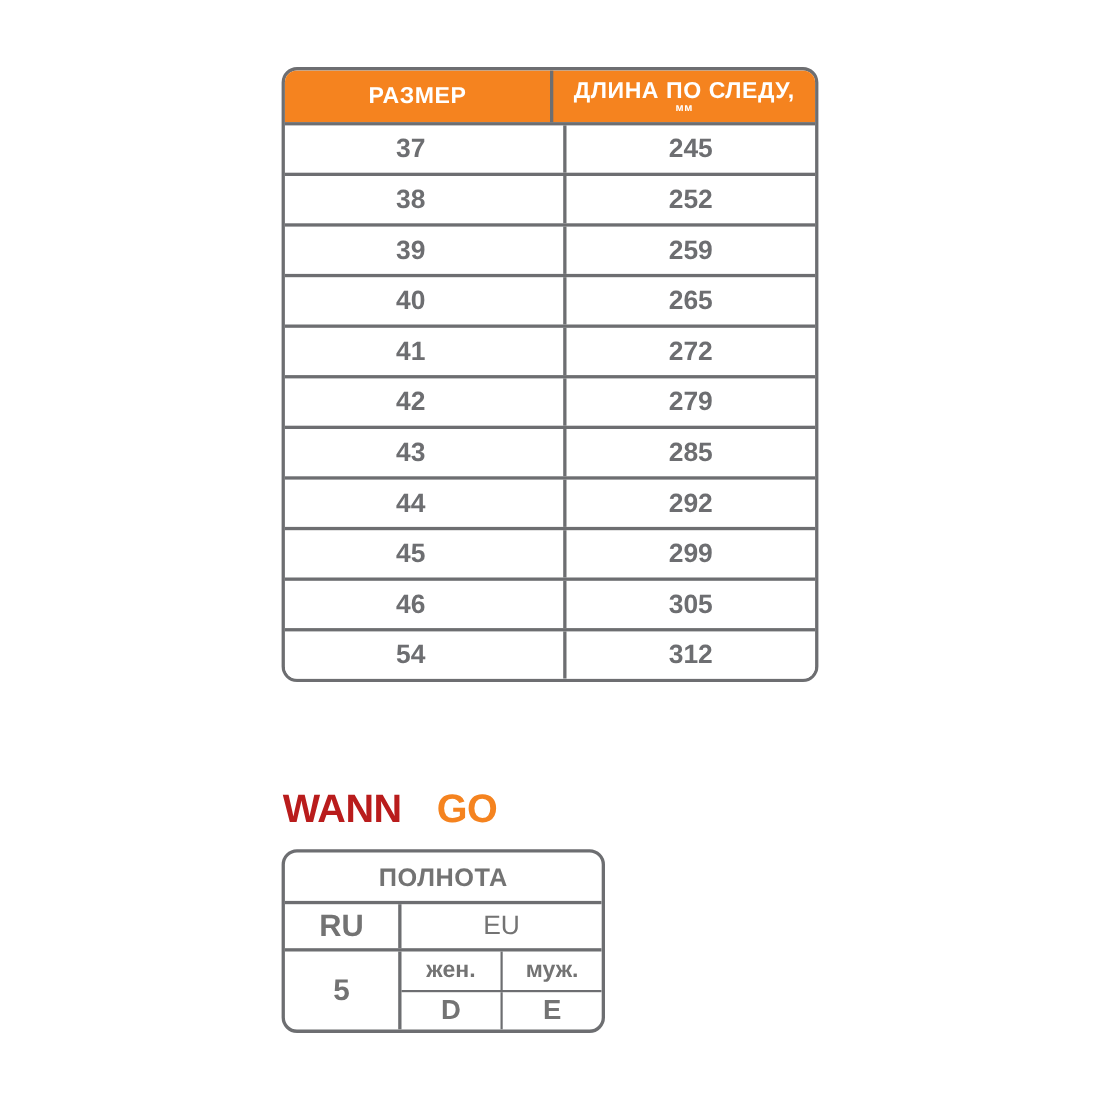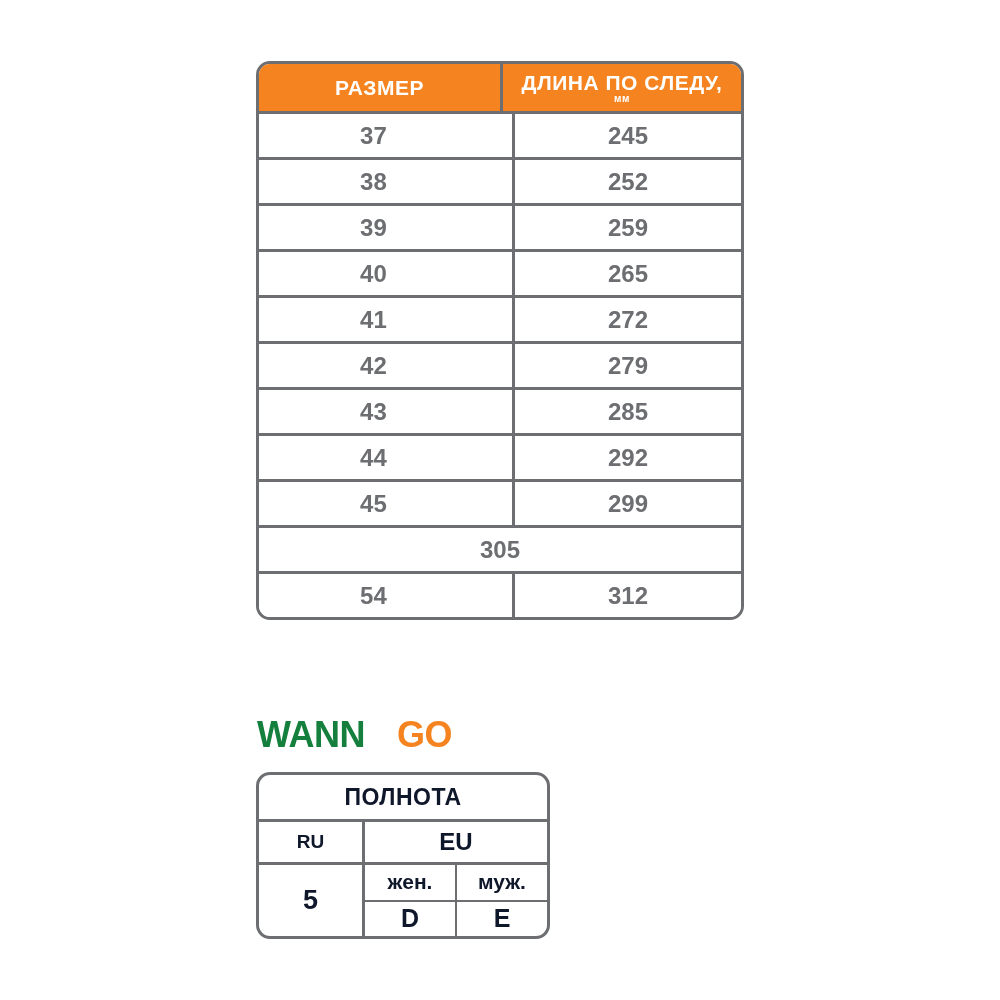--- a/index.html
+++ b/index.html
@@ -66,64 +66,64 @@
 
   
   .logo {
     position: absolute;
     left: 257px; top: 714px;
     font-size: 36px;
     font-weight: bold;
     letter-spacing: -0.5px;
     white-space: nowrap;
   }
-  .logo .part1 { color: #15803d; }
+  .logo .part1 { color: #b91c1c; }
   .logo .part2 { color: #f5831f; padding-left: 32px; }
 
   
   .full-table {
     position: absolute;
     left: 256px; top: 772px;
     width: 294px;
     border: 3px solid #6d6e71;
     border-radius: 14px;
     overflow: hidden;
     background: #ffffff;
-    color: #0f172a;
+    color: #737373;
   }
   .ft-title {
     height: 44px;
     display: flex;
     align-items: center;
     justify-content: center;
     font-size: 23px;
     font-weight: bold;
     letter-spacing: 0.5px;
   }
   .ft-row2 {
     display: flex;
     height: 43px;
     border-top: 3px solid #6d6e71;
   }
   .ft-row2 .ru-cell {
     width: 106px;
     display: flex;
     align-items: center;
     justify-content: center;
-    font-size: 19px;
+    font-size: 28px;
     font-weight: bold;
     border-right: 3px solid #6d6e71;
   }
   .ft-row2 .eu-cell {
     flex: 1;
     display: flex;
     align-items: center;
     justify-content: center;
     font-size: 24px;
-    font-weight: bold;
+    font-weight: normal;
   }
   .ft-row3 {
     display: flex;
     border-top: 3px solid #6d6e71;
     height: 74px;
   }
   .ft-row3 .value-cell {
     width: 106px;
     display: flex;
     align-items: center;
@@ -192,20 +192,21 @@
     </div>
     <div class="st-row">
       <div class="cell">44</div>
       <div class="cell">292</div>
     </div>
     <div class="st-row">
       <div class="cell">45</div>
       <div class="cell">299</div>
     </div>
     <div class="st-row">
+      <div class="cell">46</div>
       <div class="cell">305</div>
     </div>
     <div class="st-row">
       <div class="cell">54</div>
       <div class="cell">312</div>
     </div>
   </div>
 
   <div class="logo">
     <span class="part1">WANN</span><span class="part2">GO</span>

